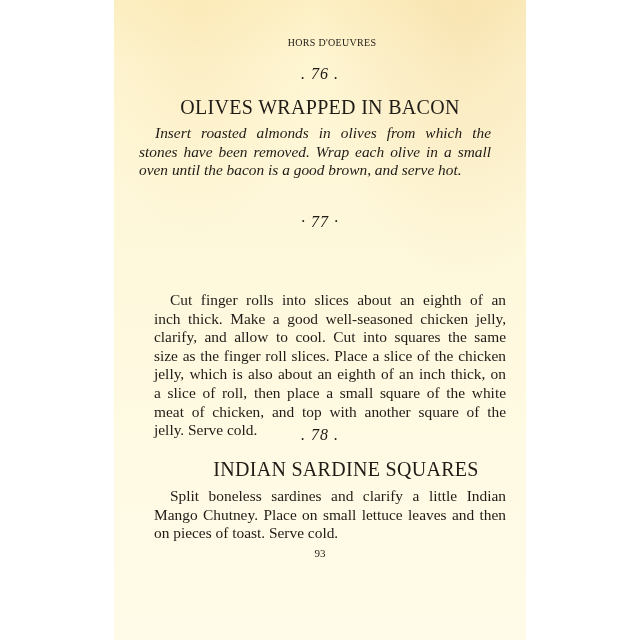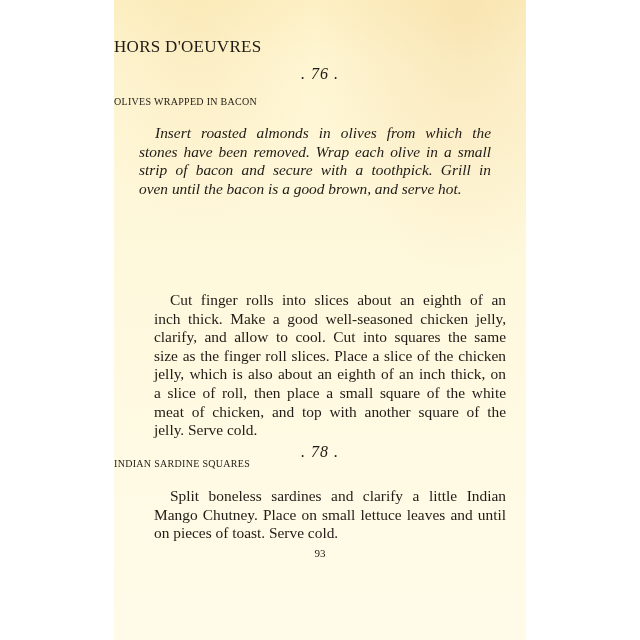--- a/index.html
+++ b/index.html
@@ -25,41 +25,42 @@
       position: absolute;
       left: 0; top: 0; right: 0; bottom: 0;
       background:
         radial-gradient(ellipse at 85% 2%, rgba(240,205,140,0.35) 0%, rgba(240,205,140,0) 30%),
         radial-gradient(ellipse at 20% 3%, rgba(245,215,150,0.25) 0%, rgba(245,215,150,0) 25%);
       pointer-events: none;
     }
     .running-head {
       position: absolute;
       top: 37px;
-      left: 0;
+      left: 12px;
       width: 100%;
-      text-align: left;
-      font-size: 17px;
+      text-align: center;
+      font-size: 10px;
       letter-spacing: 0.3px;
       font-variant: small-caps;
     }
     .num {
       position: absolute;
       left: 0;
       width: 100%;
       text-align: center;
       font-size: 16px;
       letter-spacing: 1px;
       font-style: italic;
     }
     .title {
       position: absolute;
       left: 0;
       width: 100%;
-      font-size: 10px;
+      text-align: center;
+      font-size: 20px;
       letter-spacing: 0.3px;
     }
     .para {
       position: absolute;
       left: 138px;
       width: 368px;
       font-size: 15.4px;
       line-height: 18.6px;
       text-align: justify;
       text-indent: 16px;
@@ -87,37 +88,37 @@
 <body>
 
 <div class="page">
   <div class="running-head">HORS D'OEUVRES</div>
 
   <div class="num" style="top:65px;">. 76 .</div>
   <div class="title" style="top:96px;">OLIVES WRAPPED IN BACON</div>
   <div class="para" style="top:124px; left:9px;font-style:italic;">
     <span class="line" style="padding-left:16px;">Insert roasted almonds in olives from which the</span>
     <span class="line">stones have been removed. Wrap each olive in a small</span>
-    <span class="line">strip of bacon and secure with a toothpick. Grill in</span>
     <span class="line last">oven until the bacon is a good brown, and serve hot.</span>
   </div>
 
+  <div class="num" style="top:213px;">· 77 ·</div>
   <div class="para" style="top:271px; left:24px;margin-top:20px;">
     <span class="line" style="padding-left:16px;">Cut finger rolls into slices about an eighth of an</span>
     <span class="line">inch thick. Make a good well-seasoned chicken jelly,</span>
     <span class="line">clarify, and allow to cool. Cut into squares the same</span>
     <span class="line">size as the finger roll slices. Place a slice of the chicken</span>
     <span class="line">jelly, which is also about an eighth of an inch thick, on</span>
     <span class="line">a slice of roll, then place a small square of the white</span>
     <span class="line">meat of chicken, and top with another square of the</span>
     <span class="line last">jelly. Serve cold.</span>
   </div>
 
-  <div class="num" style="top:443px;">. 78 .</div>
-  <div class="title" style="top:458px;">INDIAN SARDINE SQUARES</div>
+  <div class="num" style="top:426px;">. 78 .</div>
+  <div class="title" style="top:458px;margin-left:26px;">INDIAN SARDINE SQUARES</div>
   <div class="para" style="top:487px; left:24px;">
     <span class="line" style="padding-left:16px;">Split boneless sardines and clarify a little Indian</span>
-    <span class="line">Mango Chutney. Place on small lettuce leaves and until</span>
+    <span class="line">Mango Chutney. Place on small lettuce leaves and then</span>
     <span class="line last">on pieces of toast. Serve cold.</span>
   </div>
 
   <div class="folio">93</div>
 </div>
 
 </body></html>

